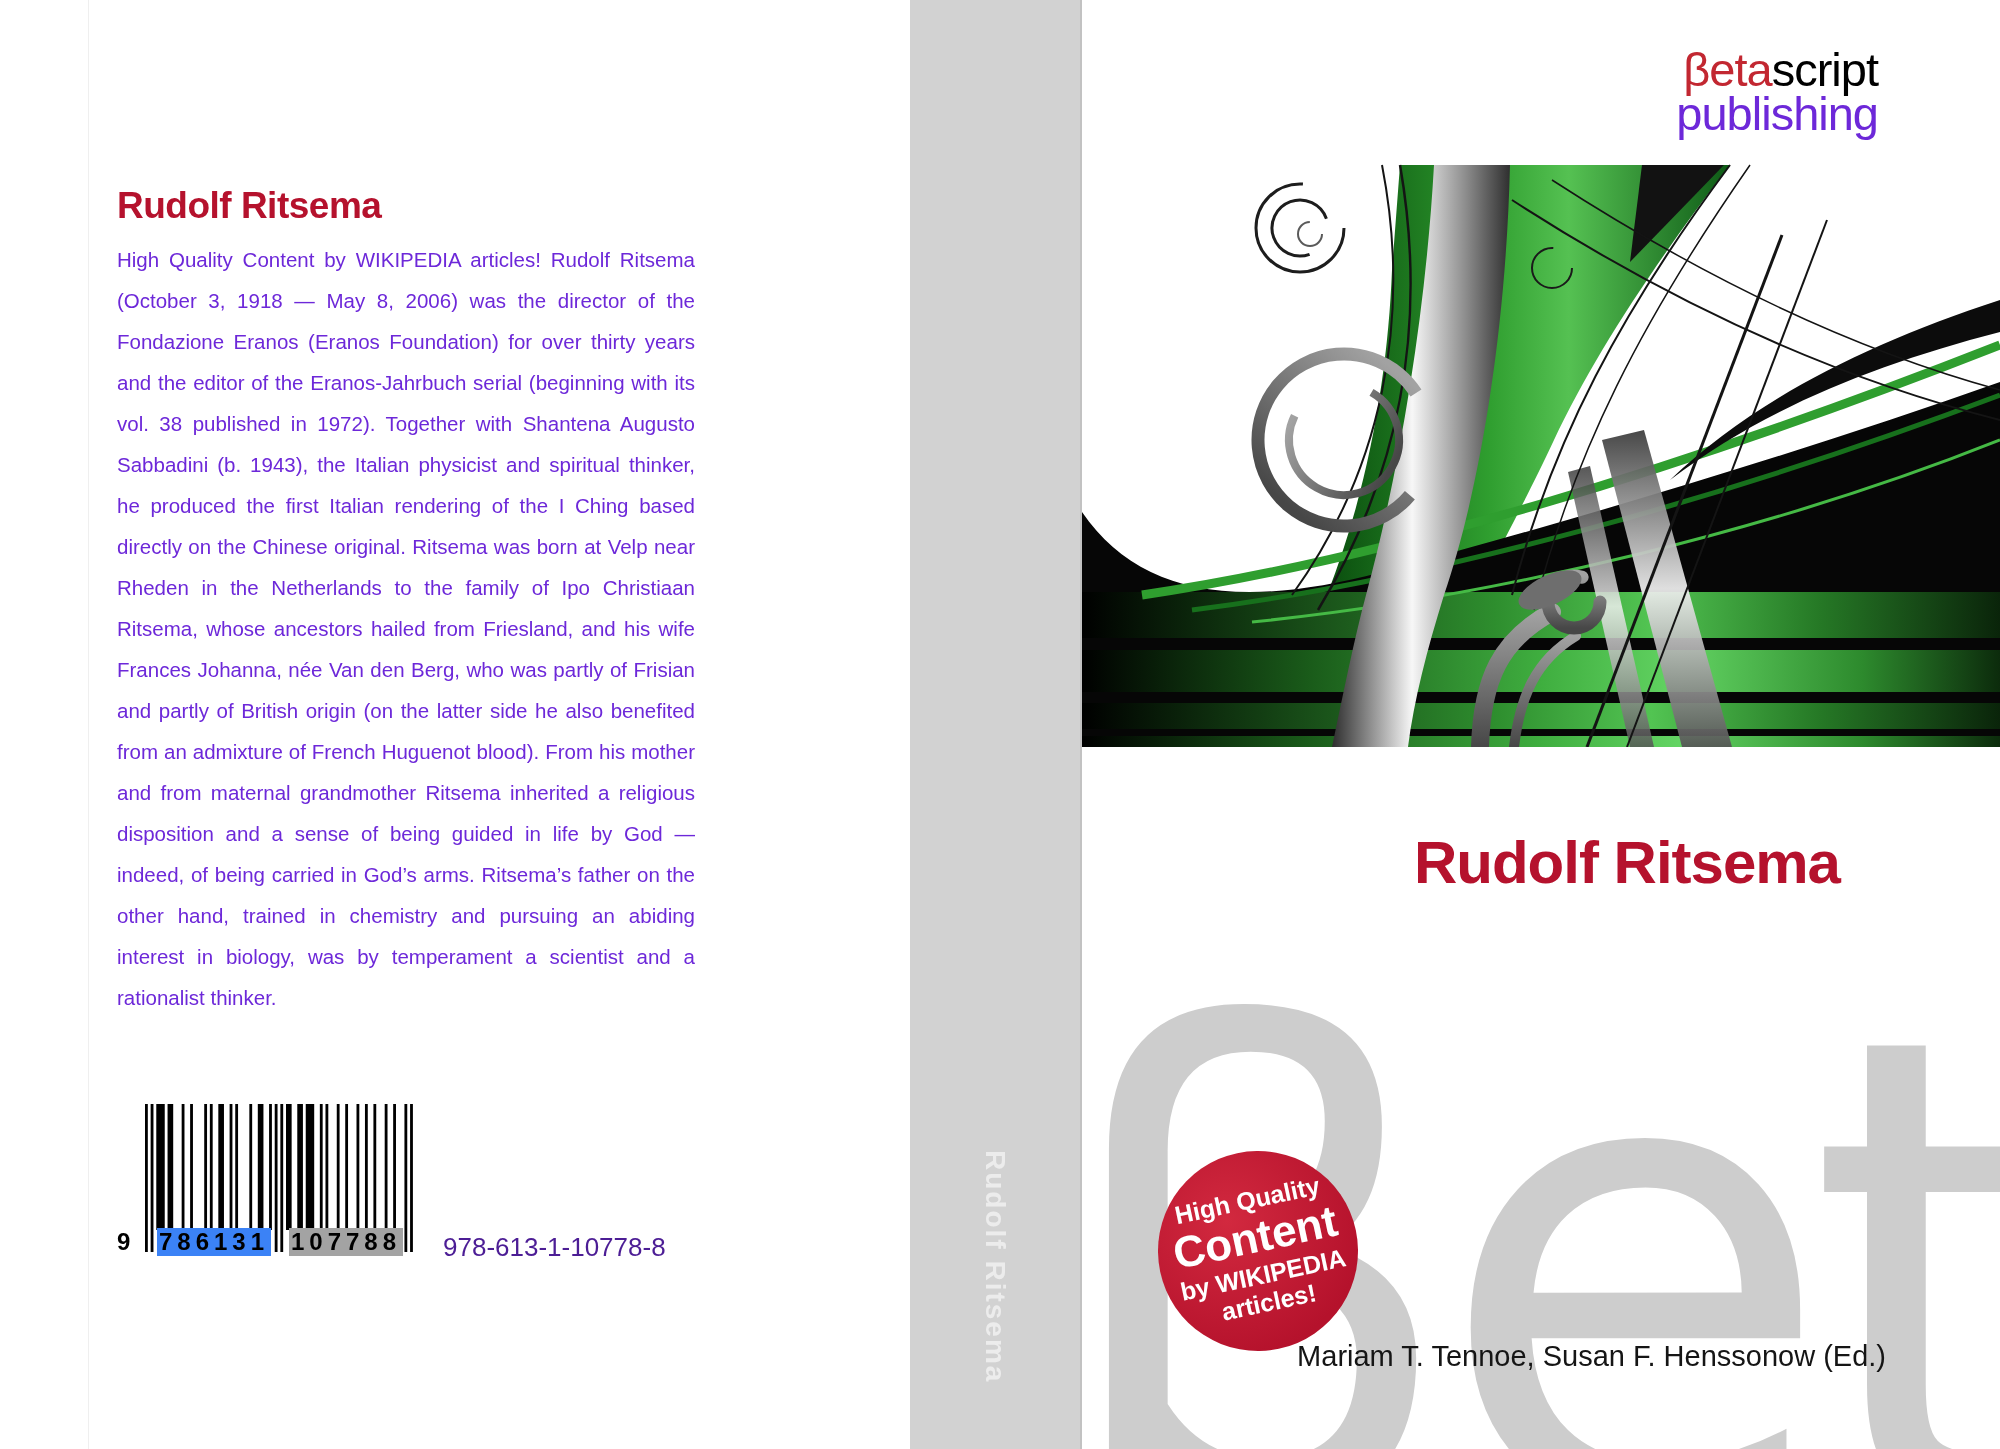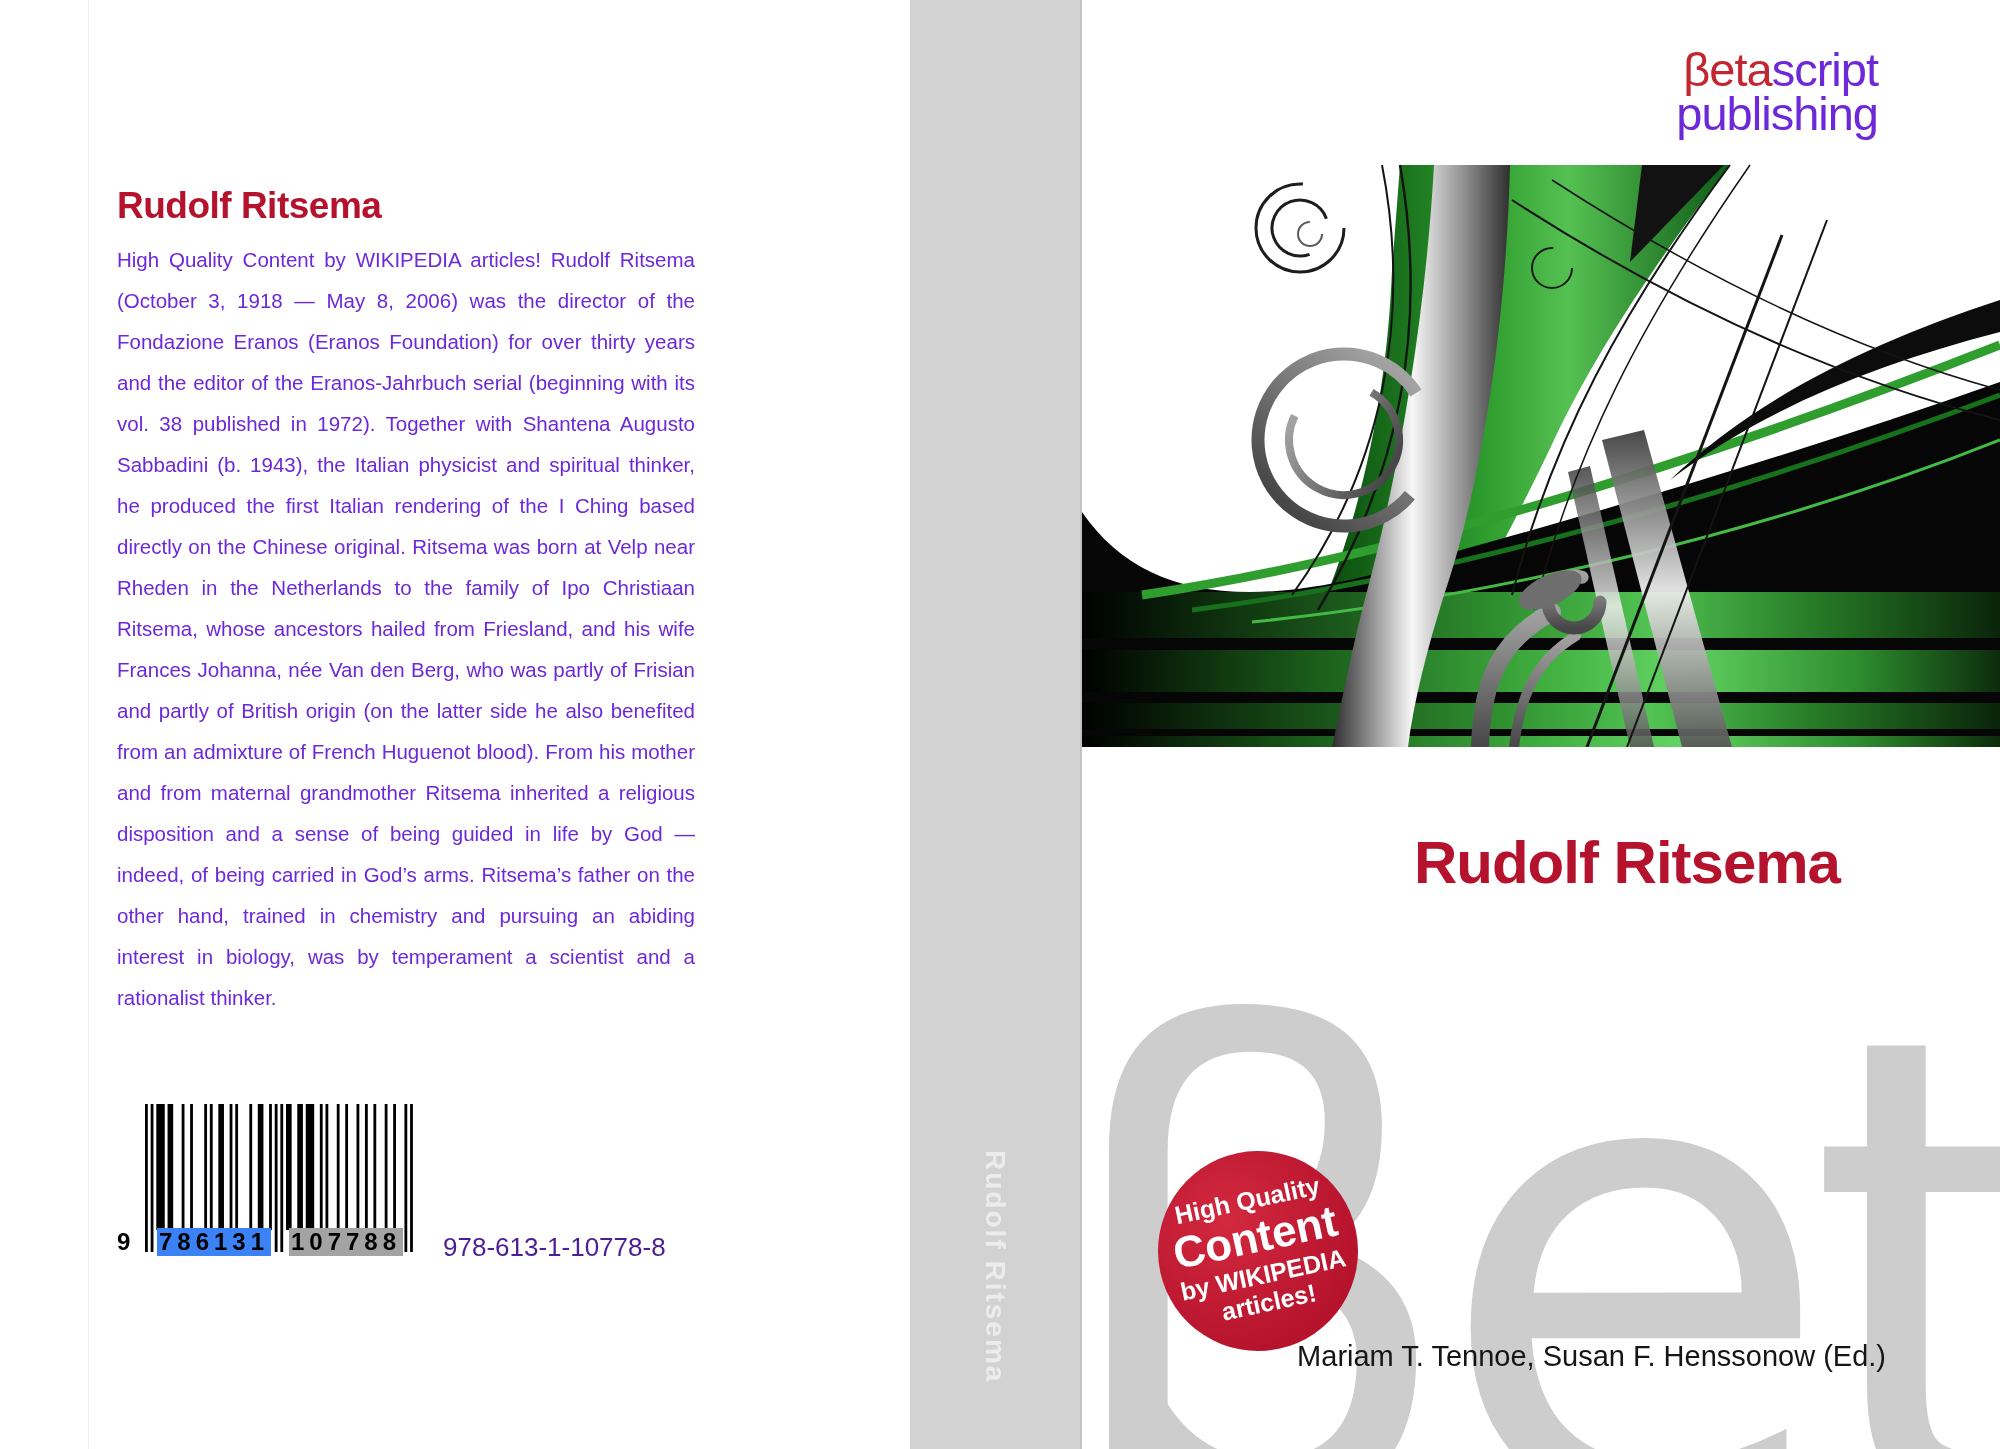--- a/index.html
+++ b/index.html
@@ -29,21 +29,21 @@
   .spine-title{position:absolute;top:1150px;left:50%;transform:translateX(-50%);
                writing-mode:vertical-rl;font-size:28px;font-weight:bold;color:#ececec;
                letter-spacing:2px;white-space:nowrap;}
 
   
   .front-cover{position:absolute;left:1082px;top:0;width:918px;height:1449px;background:#fff;overflow:hidden;}
 
   .logo{position:absolute;right:122px;top:48px;text-align:right;line-height:44px;
         font-size:47px;letter-spacing:-1px;z-index:4;}
   .logo .red{color:#c22731;}
-  .logo .dark{color:#6d28d9;}
+  .logo .dark{color:#000000;}
   .logo-line2{color:#6d28d9;}
 
   .cover-art{position:absolute;left:0;top:140px;width:918px;height:607px;z-index:1;}
 
   .front-title{position:absolute;right:160px;top:778px;font-size:60px;font-weight:bold;
                color:#b5122d;letter-spacing:-1px;z-index:2;white-space:nowrap;}
   .front-subtitle{position:absolute;right:160px;top:848px;font-size:28px;color:#3a3a3a;
                   z-index:2;white-space:nowrap;}
 
   .watermark{position:absolute;left:-34px;top:952px;font-size:650px;line-height:1;

